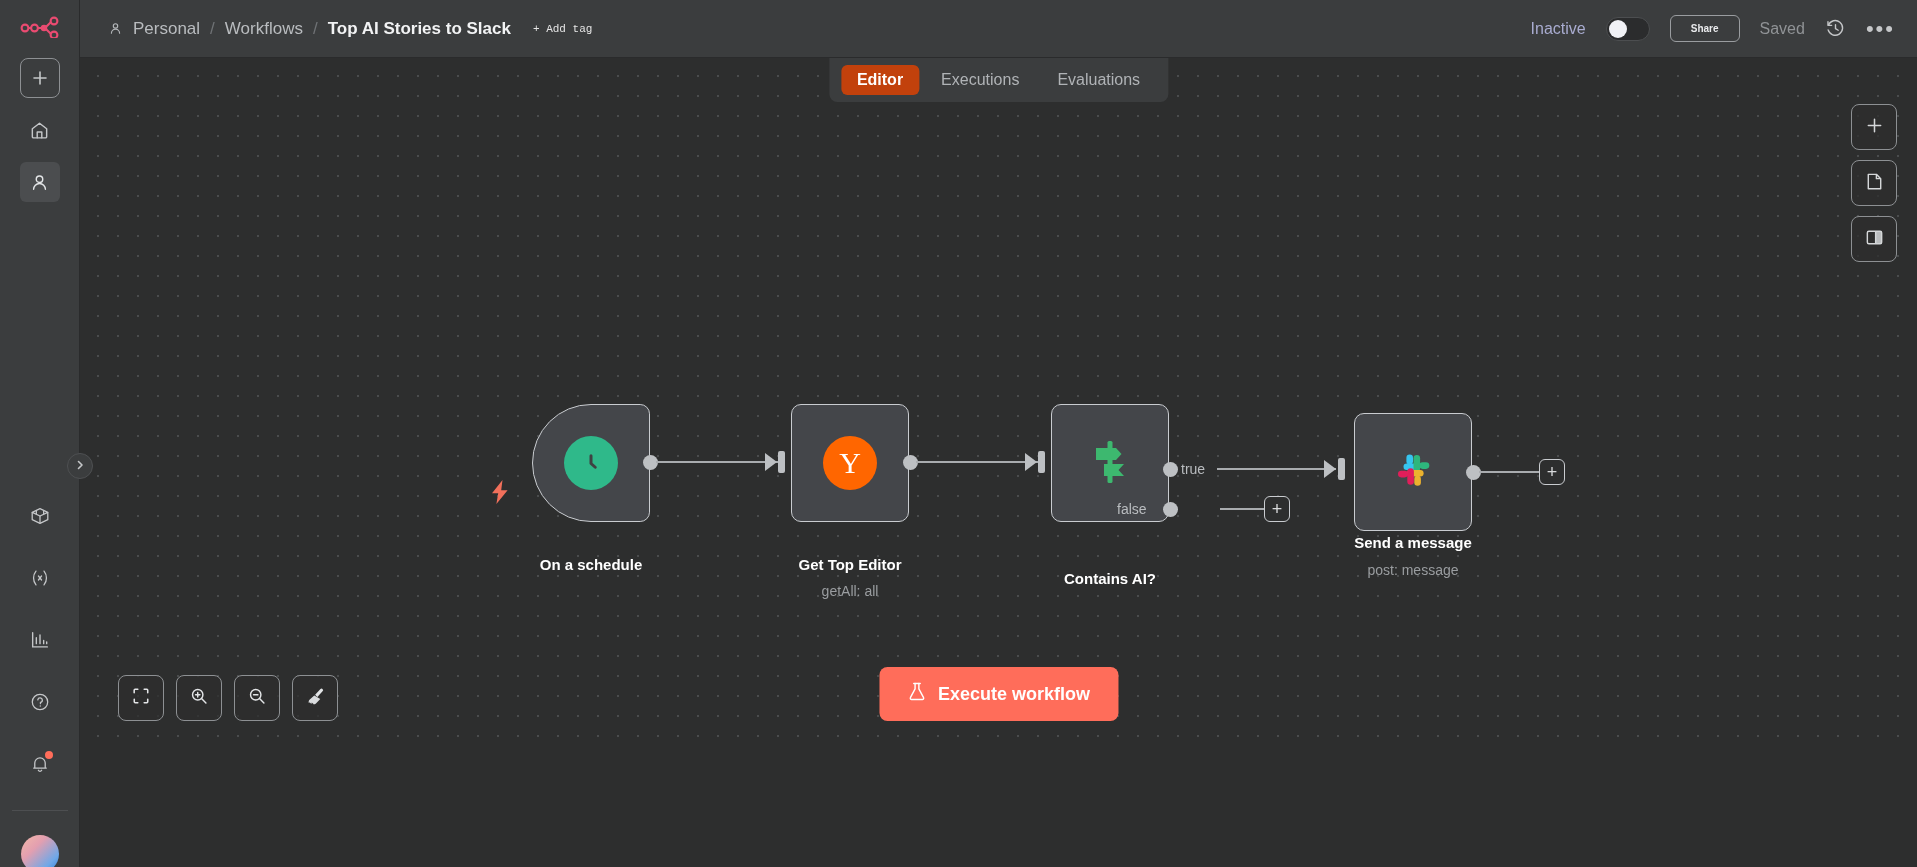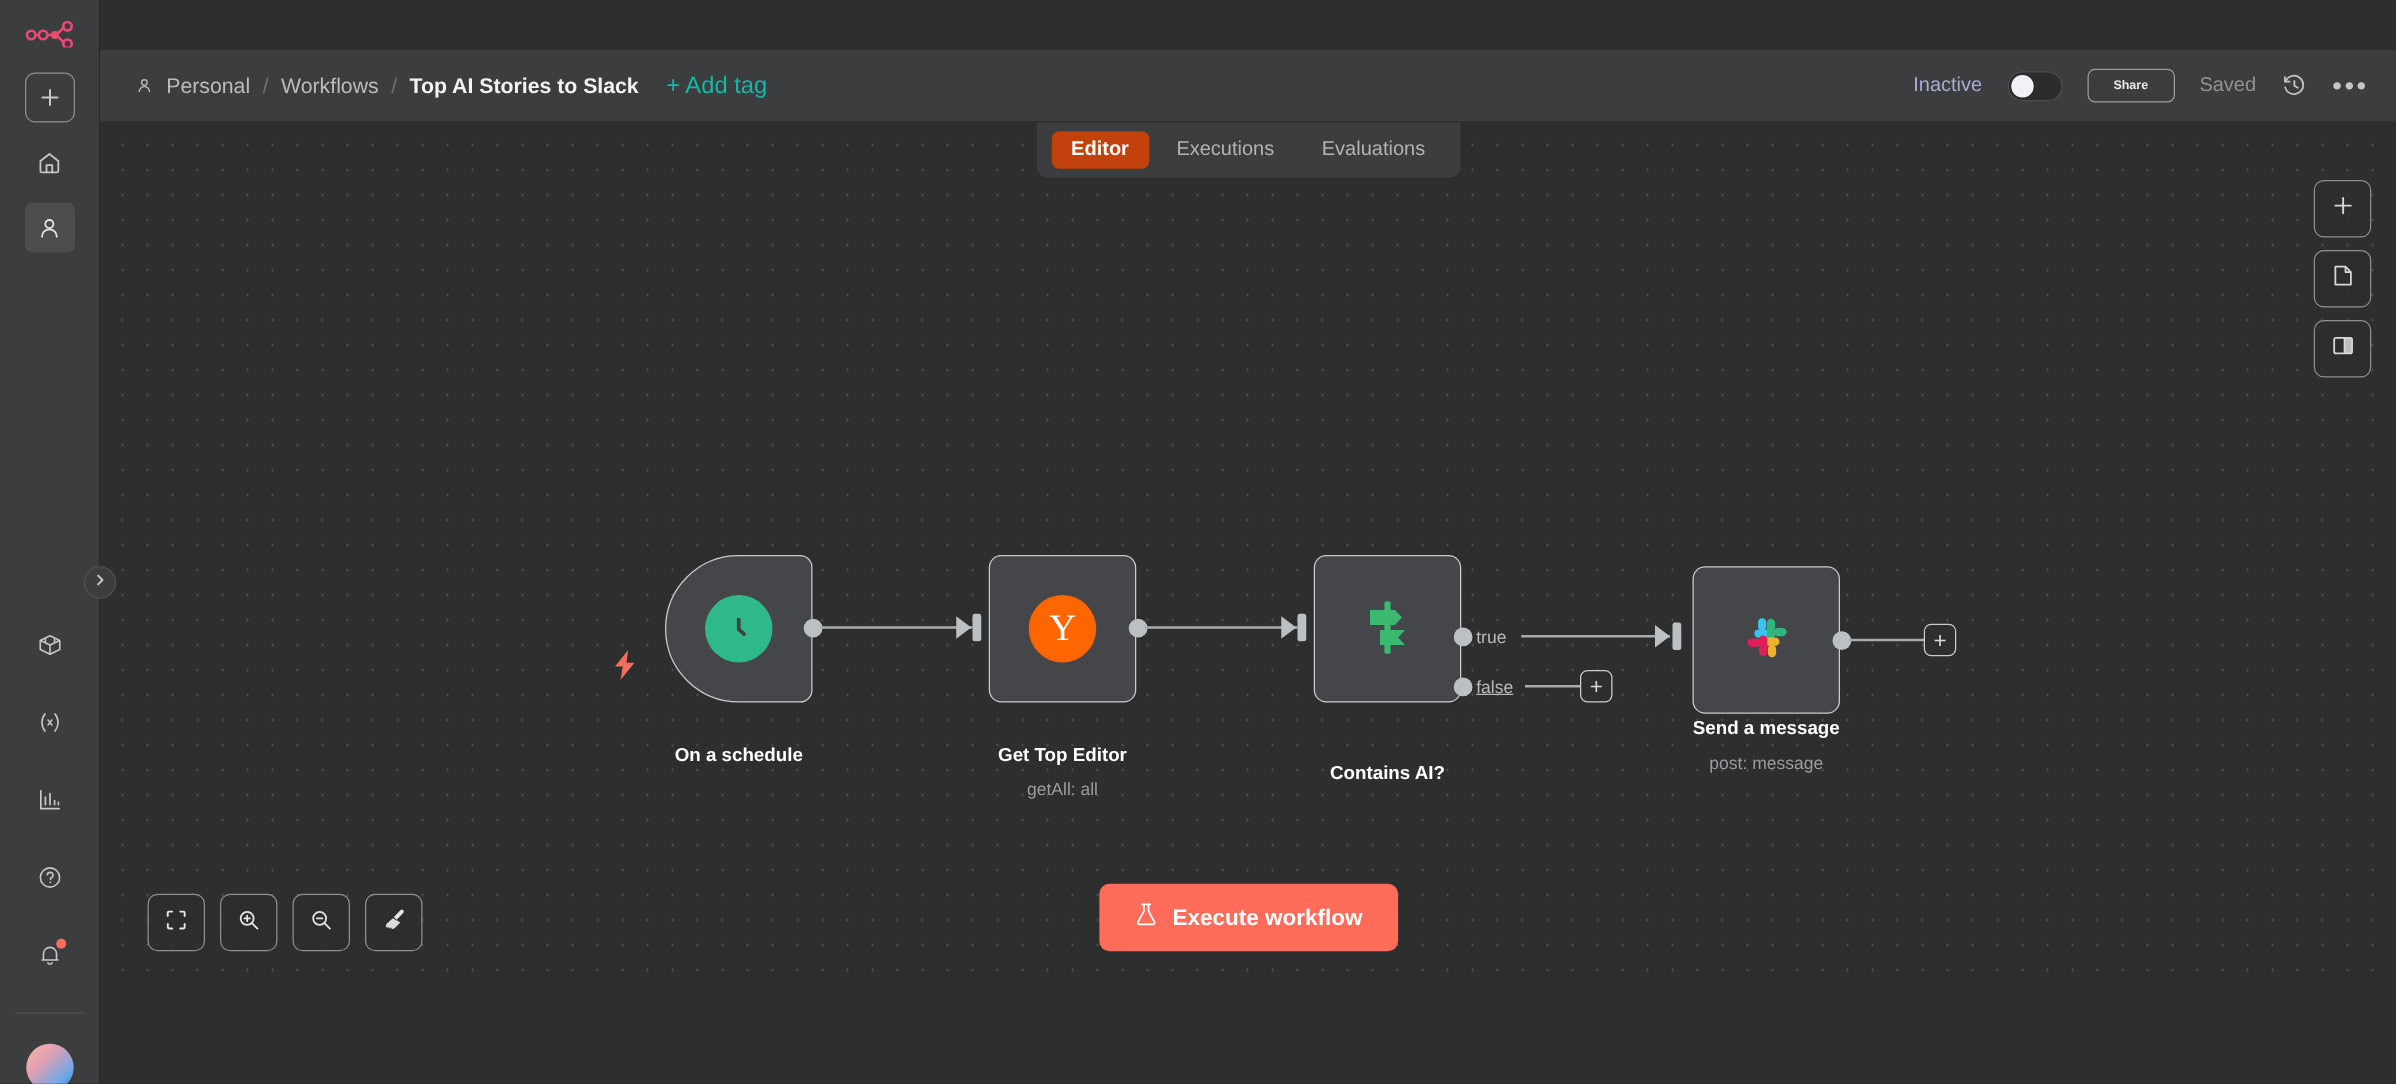--- a/index.html
+++ b/index.html
@@ -44,35 +44,35 @@
   
   .collapse-handle {
     position: absolute; left: 67px; top: 453px;
     width: 26px; height: 26px; border-radius: 50%;
     background: #3b3d3e; border: 1px solid #4e5052;
     display: flex; align-items: center; justify-content: center;
     color: #c5c7c9; z-index: 45; cursor: pointer;
   }
 
   
-  .main { flex: 1; position: relative; height: 739px; margin-top: 40px; }
+  .main { flex: 1; position: relative; height: 739px; }
 
   
   .header {
     position: absolute; top: 0; left: 0; right: 0; height: 58px;
     background: #3b3d3e; border-bottom: 1px solid #2a2b2c;
     display: flex; align-items: center; padding: 0 22px 0 28px;
     z-index: 30;
   }
   .breadcrumb { display: flex; align-items: center; gap: 10px; font-size: 17px; }
   .bc-person-icon { color: #b4b7ba; display: flex; align-items: center; }
   .bc-item { color: #b9bcbf; cursor: pointer; white-space: nowrap; }
   .bc-sep { color: #6f7275; font-size: 17px; }
   .bc-current { color: #f2f3f4; font-weight: 600; white-space: nowrap; }
-  .add-tag { color: #14b8a6; font-size: 19px; margin-left: 12px; cursor: pointer; white-space: nowrap; }
+  .add-tag { color: #e5e5e5; font-size: 11px; margin-left: 12px; cursor: pointer; white-space: nowrap; font-family: Liberation Mono, monospace; }
 
   .header-right { margin-left: auto; display: flex; align-items: center; gap: 20px; }
   .inactive-label { color: #a9acd0; font-size: 16px; }
   .toggle {
     width: 44px; height: 24px; border-radius: 12px; background: #2b2c2d;
     border: 1px solid #4c4e50; position: relative; cursor: pointer;
   }
   .toggle .knob {
     position: absolute; top: 2px; left: 2px;
     width: 18px; height: 18px; border-radius: 50%; background: #f1f2f6;
@@ -391,21 +391,21 @@
       </div>
       <div class="node-label" style="left:1030px; top:512px;">Contains AI?</div>
 
       <div class="dot-out" style="left:1083px; top:404px;"></div>
       <div class="port-label" style="left:1101px; top:403px;">true</div>
       <div class="wire" style="left:1137px; top:410px; width:119px;"></div>
       <div class="arrow-in" style="left:1244px; top:402px;"></div>
       <div class="arrow-cap" style="left:1258px; top:400px;"></div>
 
       <div class="dot-out" style="left:1083px; top:444px;"></div>
-      <div class="port-label" style="left:1101px; top:443px;text-decoration:underline;">false</div>
+      <div class="port-label" style="left:1037px; top:443px;">false</div>
       <div class="wire" style="left:1140px; top:450px; width:44px;"></div>
       <div class="plus-stub" style="left:1184px; top:438px;">+</div>
 
       <div class="node" style="left:1274px; top:355px;">
         <span>
           <svg width="54" height="54" viewBox="0 0 54 54">
             <g fill="#36c5f0">
               <rect x="17.5" y="20.5" width="16.5" height="6.6" rx="3.3"></rect>
               <rect x="20.4" y="11.5" width="6.6" height="10" rx="3.3"></rect>
             </g>

